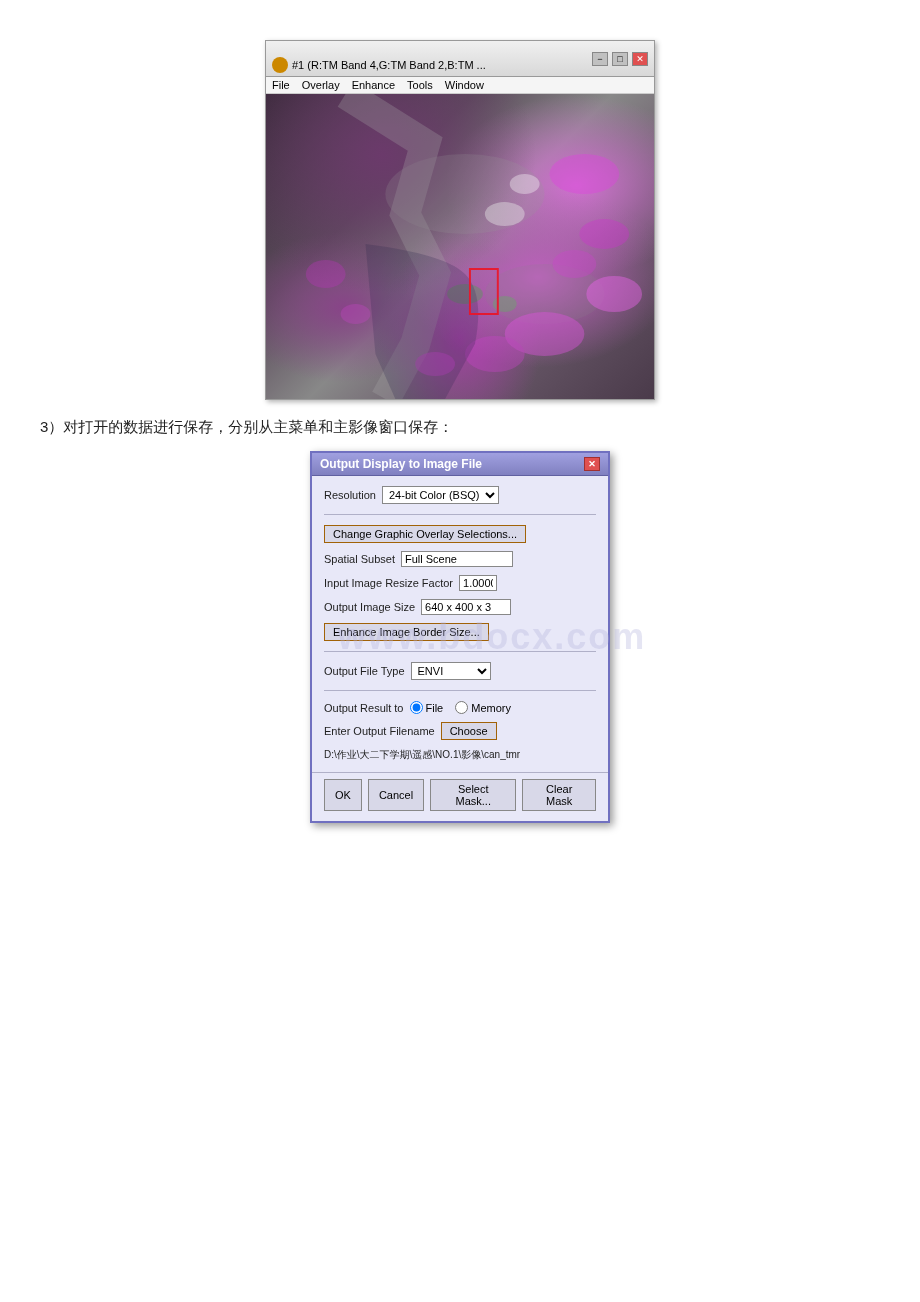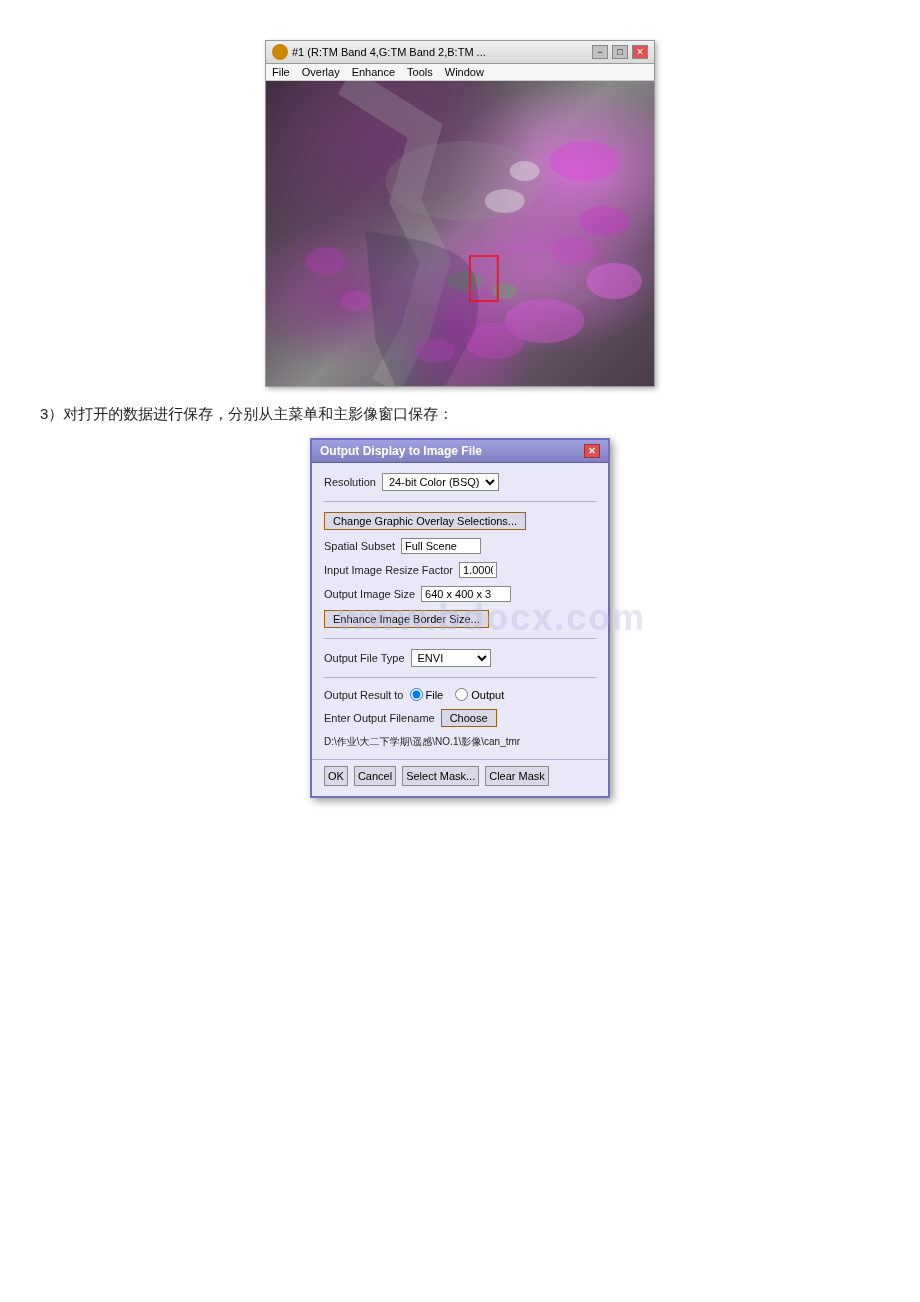--- a/index.html
+++ b/index.html
@@ -26,20 +26,21 @@
       padding: 3px 6px;
       display: flex;
       align-items: center;
       justify-content: space-between;
       font-size: 11px;
     }
     .image-titlebar-left {
       display: flex;
       align-items: center;
       gap: 4px;
+      margin-top: 13px;
     }
     .envi-logo {
       width: 16px;
       height: 16px;
       background: #cc8800;
       border-radius: 50%;
       display: inline-block;
     }
     .titlebar-controls {
       display: flex;
@@ -192,21 +193,21 @@
     .dialog-footer {
       display: flex;
       gap: 6px;
       padding: 6px 12px 10px;
       border-top: 1px solid #b0b0c8;
     }
     .footer-btn {
       border: 1px solid #888;
       background: #d8d8e8;
       font-size: 11px;
-      padding: 3px 3px;
+      padding: 3px 10px;
       cursor: pointer;
     }
 
     
     .watermark {
       position: absolute;
       top: 50%;
       left: 50%;
       transform: translate(-50%, -50%);
       font-size: 36px;
@@ -297,21 +298,21 @@
       </div>
 
       <hr class="separator">
 
       <div class="dialog-row">
         <button class="dialog-button">Change Graphic Overlay Selections...</button>
       </div>
 
       <div class="dialog-row">
         <span class="dialog-label">Spatial Subset</span>
-        <input class="dialog-input" type="text" style="width: 80px;" value="Full Scene">
+        <input class="dialog-input" type="text" style="width: 112px;" value="Full Scene">
       </div>
 
       <div class="dialog-row">
         <span class="dialog-label">Input Image Resize Factor</span>
         <input class="dialog-input" type="text" style="width: 38px;" value="1.0000">
       </div>
 
       <div class="dialog-row">
         <span class="dialog-label">Output Image Size</span>
         <input class="dialog-input" type="text" style="width: 90px;" value="640 x 400 x 3">
@@ -334,21 +335,21 @@
 
       <div class="dialog-row">
         <span class="dialog-label">Output Result to</span>
         <div class="radio-group">
           <label class="radio-label">
             <input type="radio" name="output" checked="" style="">
             <span>File</span>
           </label>
           <label class="radio-label">
             <input type="radio" name="output" style="">
-            <span>Output</span>
+            <span>Memory</span>
           </label>
         </div>
       </div>
 
       <div class="dialog-row">
         <span class="dialog-label">Enter Output Filename</span>
         <button class="dialog-button">Choose</button>
       </div>
 
       <div class="dialog-row">

